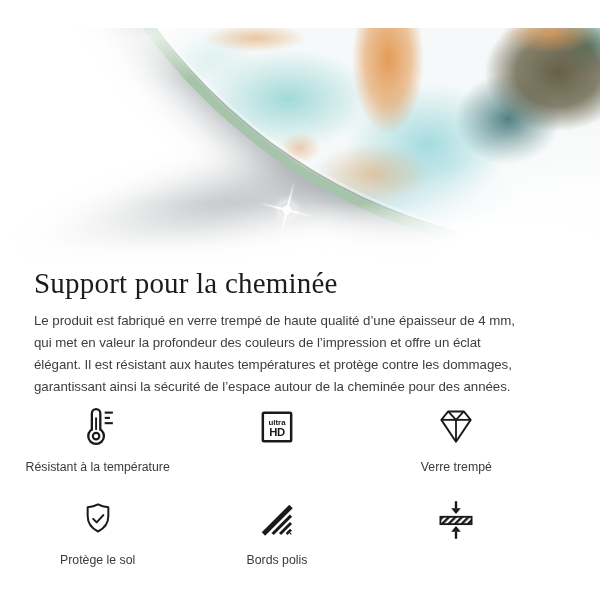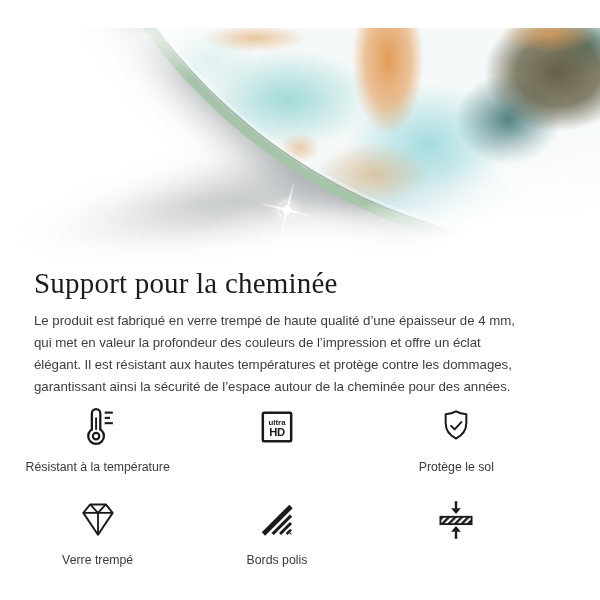--- a/index.html
+++ b/index.html
@@ -147,38 +147,38 @@
           <svg width="40" height="40" viewBox="0 0 48 48" fill="none">
             <rect x="7" y="7" width="34" height="34" rx="1.5" stroke="#1a1a1a" stroke-width="3"></rect>
             <text x="24" y="21" text-anchor="middle" fill="#1a1a1a" class="hd-small">ultra</text>
             <text x="24" y="34.5" text-anchor="middle" fill="#1a1a1a" class="hd-big">HD</text>
           </svg>
         </div>
       </div>
 
       <div class="feature">
         <div class="ficon">
-          <svg width="40" height="40" viewBox="0 0 48 48" fill="none" stroke="#1a1a1a">
-            <path d="M24 5.2 C20.6 7 16.2 8.2 11.6 8.7 V19.2 C11.6 27.8 16.9 34.2 24 37.8 C31.1 34.2 36.4 27.8 36.4 19.2 V8.7 C31.8 8.2 27.4 7 24 5.2 Z" stroke-width="2.4" stroke-linejoin="round"></path>
-            <path d="M18.2 22.6 l4.2 4.2 8 -8.6" stroke-width="2.4" stroke-linecap="round" stroke-linejoin="round"></path>
-          </svg>
-        </div>
-        <div class="flabel">Protège le sol</div>
-      </div>
-
-      <div class="feature">
-        <div class="ficon">
           <svg width="44" height="44" viewBox="0 0 48 48" fill="none" stroke="#1a1a1a">
             <path d="M15.5 7 H32.5 L40 16.2 L24 40 L8 16.2 Z" stroke-width="2.1" stroke-linejoin="round"></path>
             <line x1="8" y1="16.2" x2="40" y2="16.2" stroke-width="2"></line>
             <path d="M15.5 7 L24 16.2 L32.5 7" stroke-width="2"></path>
             <line x1="24" y1="16.2" x2="24" y2="40" stroke-width="2"></line>
           </svg>
         </div>
         <div class="flabel">Verre trempé</div>
+      </div>
+
+      <div class="feature">
+        <div class="ficon">
+          <svg width="40" height="40" viewBox="0 0 48 48" fill="none" stroke="#1a1a1a">
+            <path d="M24 5.2 C20.6 7 16.2 8.2 11.6 8.7 V19.2 C11.6 27.8 16.9 34.2 24 37.8 C31.1 34.2 36.4 27.8 36.4 19.2 V8.7 C31.8 8.2 27.4 7 24 5.2 Z" stroke-width="2.4" stroke-linejoin="round"></path>
+            <path d="M18.2 22.6 l4.2 4.2 8 -8.6" stroke-width="2.4" stroke-linecap="round" stroke-linejoin="round"></path>
+          </svg>
+        </div>
+        <div class="flabel">Protège le sol</div>
       </div>
 
       <div class="feature">
         <div class="ficon">
           <svg width="42" height="42" viewBox="0 0 48 48" fill="none" stroke="#1a1a1a">
             <path d="M8.5 40 L40 8.5" stroke-width="5.5"></path>
             <path d="M19 40 L40 19" stroke-width="3.6"></path>
             <path d="M27.5 40 L40 27.5" stroke-width="3.4"></path>
             <path d="M35 40 L40 35" stroke-width="3"></path>
             <path d="M39.1 40 L40 39.1" stroke-width="2.4"></path>

